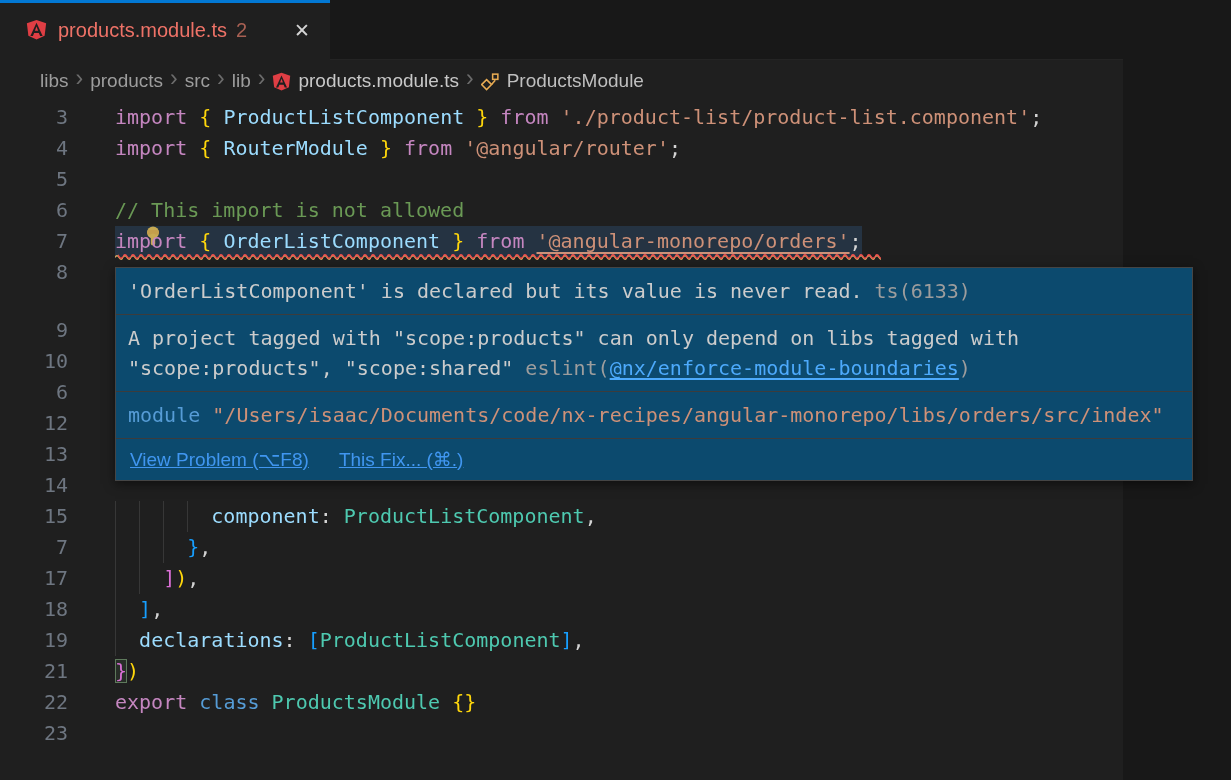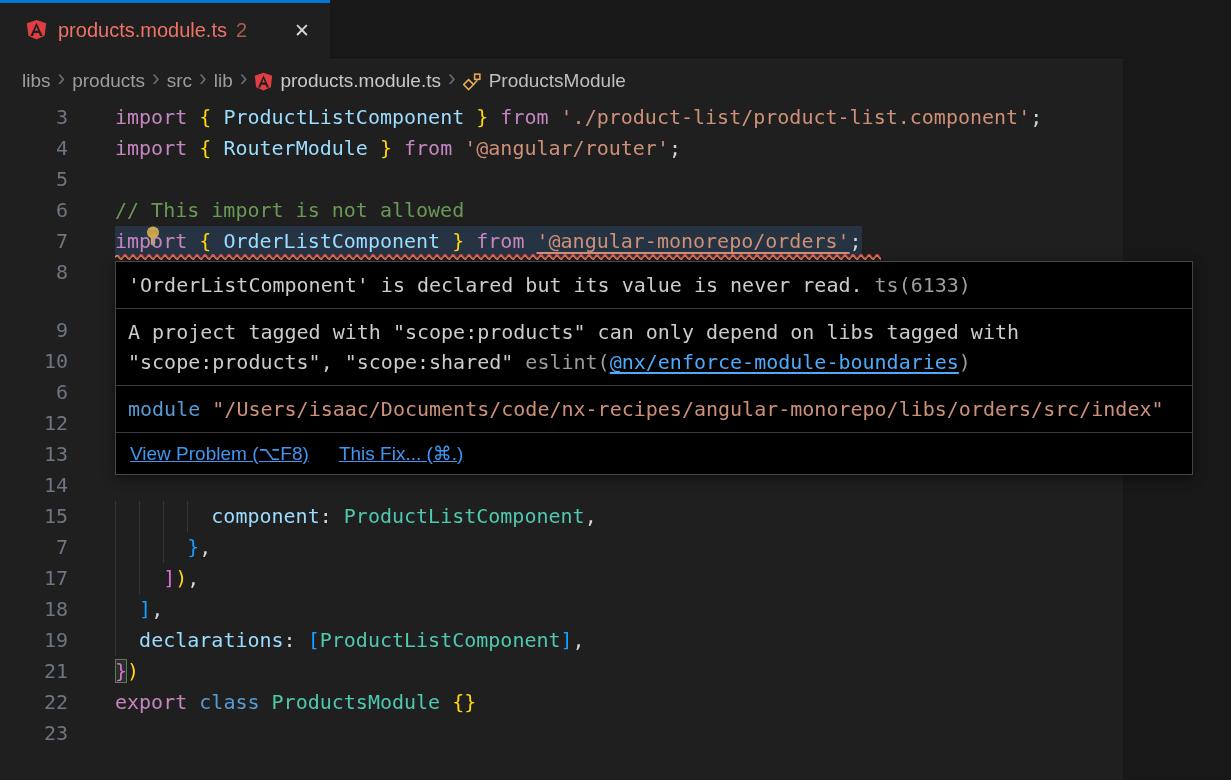--- a/index.html
+++ b/index.html
@@ -13,21 +13,21 @@
   .tab { position:relative; width:330px; height:60px; background:#1f1f1f; display:flex;
          align-items:center; padding:0 16px 0 26px; cursor:pointer; }
   .tab .accent { position:absolute; top:0; left:0; right:0; height:3px; background:#0278d4; }
   .tab-icon { width:21px; height:22px; margin-right:11px; flex:0 0 auto; }
   .tab-label { font-size:20px; color:#ee7267; }
   .tab-badge { font-size:20px; color:#a8605323; color:#a86053; margin-left:9px; }
   .tab-close { margin-left:auto; font-size:19px; color:#d4d4d4; padding:2px 4px; }
 
   
   .breadcrumb { position:absolute; top:61px; left:0; right:0; height:39px; background:#1f1f1f;
-                display:flex; align-items:center; padding-left:22px; font-size:19px; color:#9d9d9d; }
+                display:flex; align-items:center; padding-left:40px; font-size:19px; color:#9d9d9d; }
   .bc-item { cursor:pointer; }
   .bc-sep { color:#6c6c6c; font-size:23px; margin:0 7px; position:relative; top:-2px; }
   .bc-ico { width:19px; height:19px; margin-right:7px; position:relative; top:1px; }
   .bc-file { color:#c8c8c8; }
   .bc-symbol { color:#bfbfbf; display:flex; align-items:center; }
 
   
   .editor { position:absolute; top:100px; left:0; right:0; bottom:0; background:#1f1f1f;
             font-family:"DejaVu Sans Mono","Liberation Mono",monospace; font-size:20px; padding-top:2px; }
   .code-line { position:relative; height:31px; line-height:31px; }
@@ -44,21 +44,21 @@
   .tk-kw{color:#C586C0} .tk-kw2{color:#569CD6} .tk-id{color:#9CDCFE} .tk-prop{color:#9CDCFE}
   .tk-type{color:#4EC9B0} .tk-str{color:#CE9178} .tk-cm{color:#6A9955} .tk-pl{color:#D4D4D4}
   .tk-b1{color:#FFD70B} .tk-b2{color:#DA70D6} .tk-b3{color:#179FFF}
   .tk-u{text-decoration:underline; text-underline-offset:4px;text-align:right;}
   .tk-match{outline:1px solid #5e7a5c; outline-offset:-1px; background:rgba(90,130,88,0.15);}
 
   .squiggle { position:absolute; left:115px; top:153px; z-index:5; }
   .emoji { display:inline-block; vertical-align:middle; margin-left:3px; transform:translateY(-2px); }
 
   
-  .hover { position:absolute; left:115px; top:161px; width:1078px; background:#000000;
+  .hover { position:absolute; left:115px; top:167px; width:1078px; background:#0c4a6e;
            border:1px solid #454545; box-shadow:0 3px 10px rgba(0,0,0,0.5); z-index:20; }
   .hsec { padding:8px 12px; font-family:"DejaVu Sans Mono","Liberation Mono",monospace;
           font-size:20px; line-height:30px; color:#cccccc; border-bottom:1px solid #3c3c3c;
           word-wrap:break-word; }
   .hv-msg{color:#cccccc} .hv-dim{color:#9d9d9d} .hv-kw{color:#569CD6} .hv-str{color:#CE9178}
   .hv-link{color:#4daafc; text-decoration:underline; text-underline-offset:3px; cursor:pointer;}
   .hover-actions { padding:9px 14px; display:flex; gap:30px;
                    font-family:"Liberation Sans",sans-serif; font-size:19px; }
   .haction { color:#4096f0; cursor:pointer;text-decoration:underline; }
 </style>

